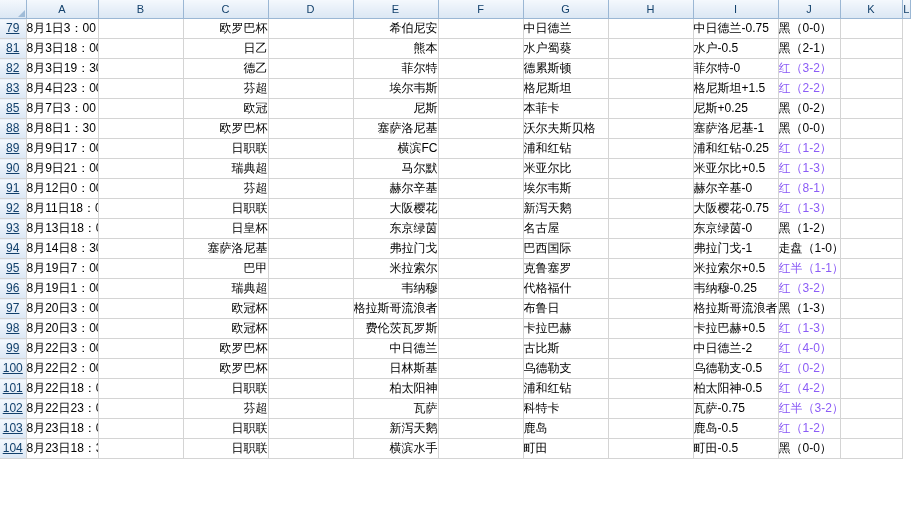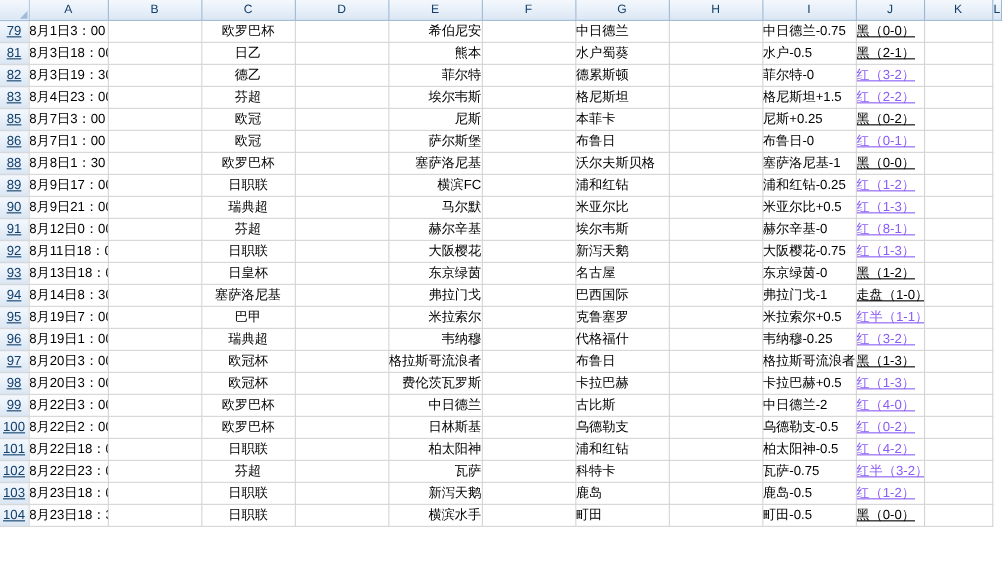--- a/index.html
+++ b/index.html
@@ -55,25 +55,25 @@
     border-right:1px solid #9bb7d4;
     border-bottom:1px solid #c3d5e8;
     text-align:center;
     color:#12406b;
     font-size:11px;
     width:26px;
     text-decoration:underline;
   }
   
   td.c-date{padding-left:3px;text-align:left;}
-  td.c-league{padding-left:6px;text-align:center;}
+  td.c-league{padding-left:6px;text-align:right;}
   td.c-home{padding-left:6px;text-align:right;}
   td.c-away{padding-left:6px;text-align:left;}
   td.c-hand{padding-left:3px;text-align:left;}
-  td.c-res{padding-left:3px;text-align:left;text-decoration:underline;}
+  td.c-res{padding-left:3px;text-align:left;}
   td.blank{}
   .red{color:#8b5cf6;}
   .black{color:#000000;}
   
   col.c0{width:26px}
   col.c1{width:72px}
   col.c2{width:85px}
   col.c3{width:85px}
   col.c4{width:85px}
   col.c5{width:85px}
@@ -186,34 +186,20 @@
         <td class="blank"></td>
         <td class="c-home">尼斯</td>
         <td class="blank"></td>
         <td class="c-away">本菲卡</td>
         <td class="blank"></td>
         <td class="c-hand">尼斯+0.25</td>
         <td class="c-res black">黑（0-2）</td>
         <td class="blank"></td>
       </tr>
       <tr>
-        <td class="rowhead">86</td>
-        <td class="c-date">8月7日1：00</td>
-        <td class="blank"></td>
-        <td class="c-league">欧冠</td>
-        <td class="blank"></td>
-        <td class="c-home">萨尔斯堡</td>
-        <td class="blank"></td>
-        <td class="c-away">布鲁日</td>
-        <td class="blank"></td>
-        <td class="c-hand">布鲁日-0</td>
-        <td class="c-res red">红（0-1）</td>
-        <td class="blank"></td>
-      </tr>
-      <tr>
         <td class="rowhead">88</td>
         <td class="c-date">8月8日1：30</td>
         <td class="blank"></td>
         <td class="c-league">欧罗巴杯</td>
         <td class="blank"></td>
         <td class="c-home">塞萨洛尼基</td>
         <td class="blank"></td>
         <td class="c-away">沃尔夫斯贝格</td>
         <td class="blank"></td>
         <td class="c-hand">塞萨洛尼基-1</td>

